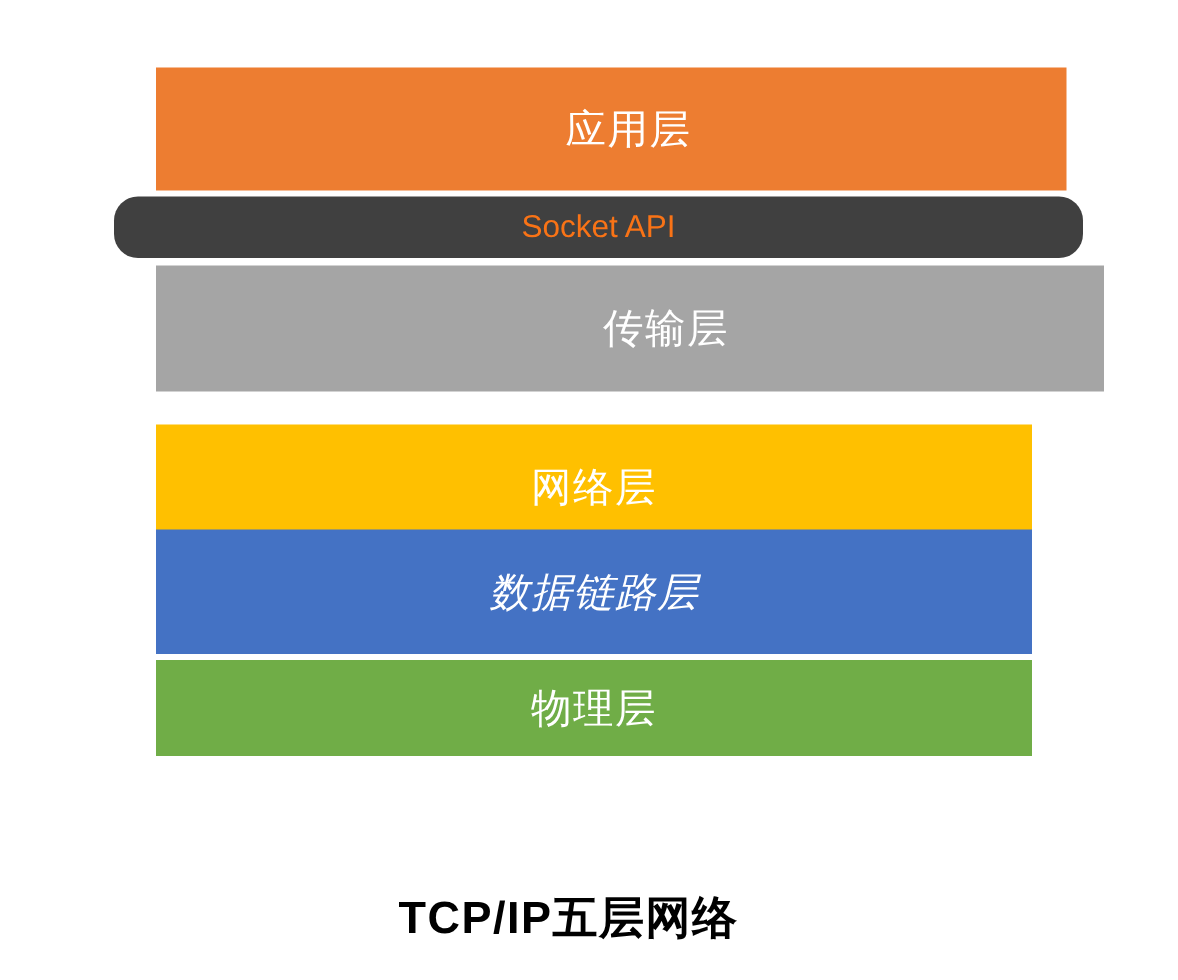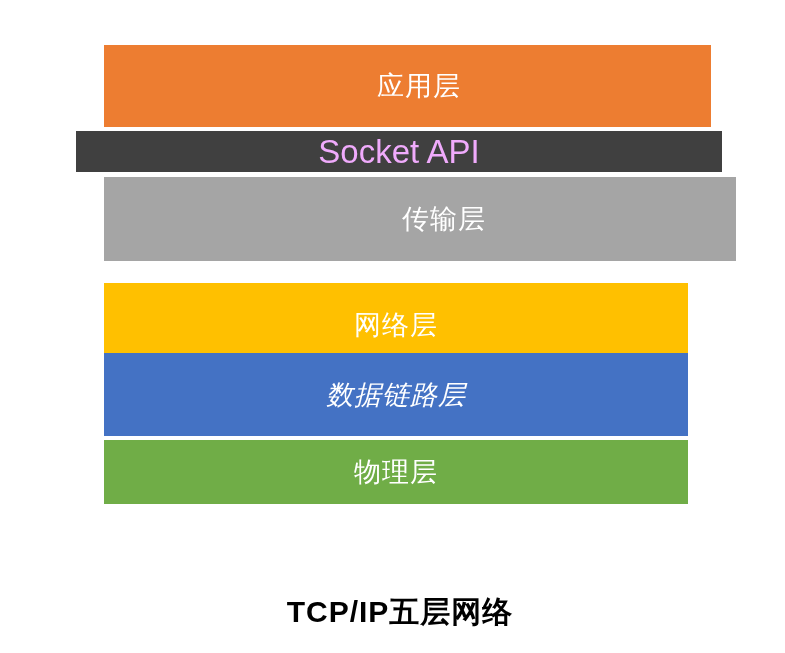--- a/index.html
+++ b/index.html
@@ -30,30 +30,30 @@
   .layer-transport{ top: 177px; height: 84px; }
   .layer-network  { top: 283px; height: 83px; }
   .layer-datalink { top: 353px; height: 83px; }
   .layer-physical { top: 440px; height: 64px; }
   .socket-bar {
     position: absolute;
     left: 76px;
     top: 131px;
     width: 646px;
     height: 41px;
-    border-radius: 0;
+    border-radius: 16px;
     display: flex;
     align-items: center;
     justify-content: center;
-    color: #f0abfc;
-    font-size: 33px;
+    color: #f97316;
+    font-size: 21px;
   }
   .diagram-title {
     position: absolute;
-    left: 108px;
+    left: 87px;
     top: 592px;
     width: 584px;
     text-align: center;
     color: #000000;
     font-size: 30px;
     font-weight: bold;
     letter-spacing: 1px;
   }
 </style>
 </head>

